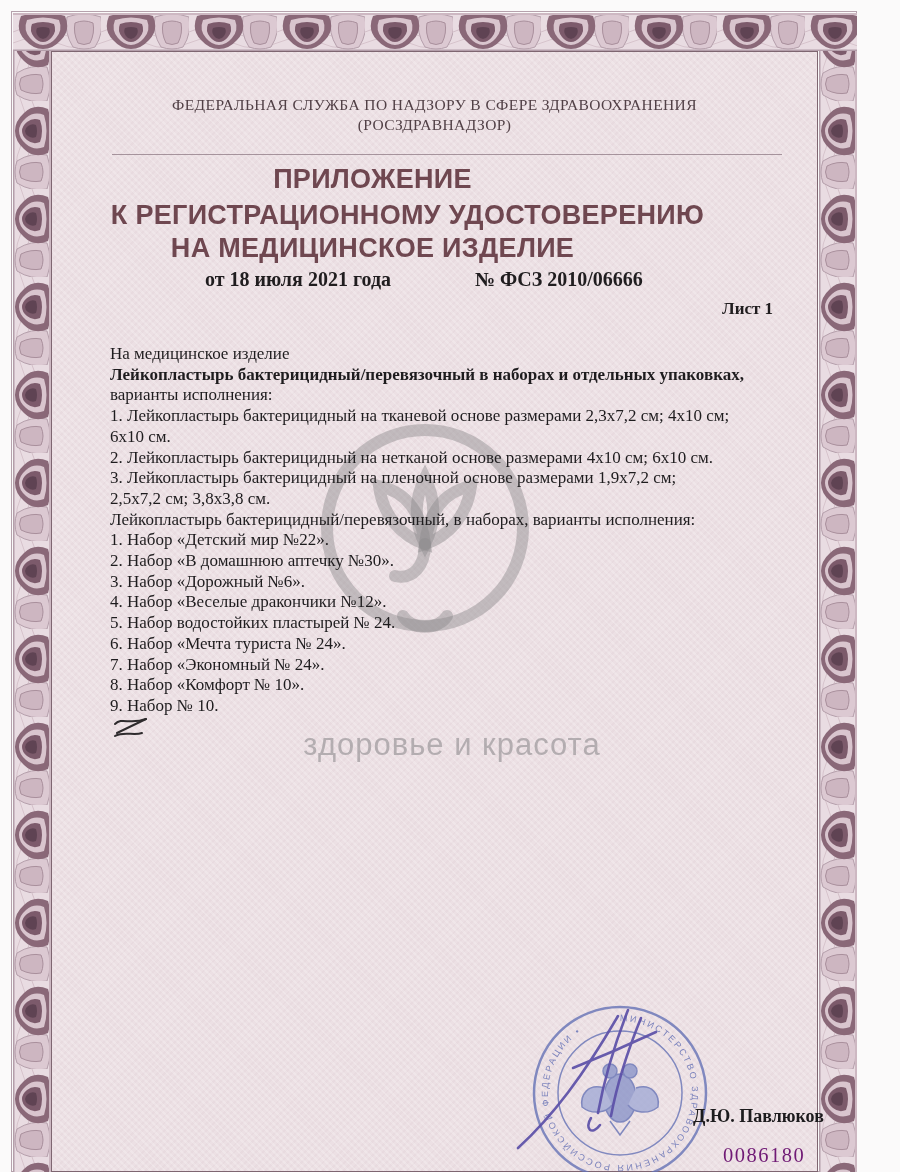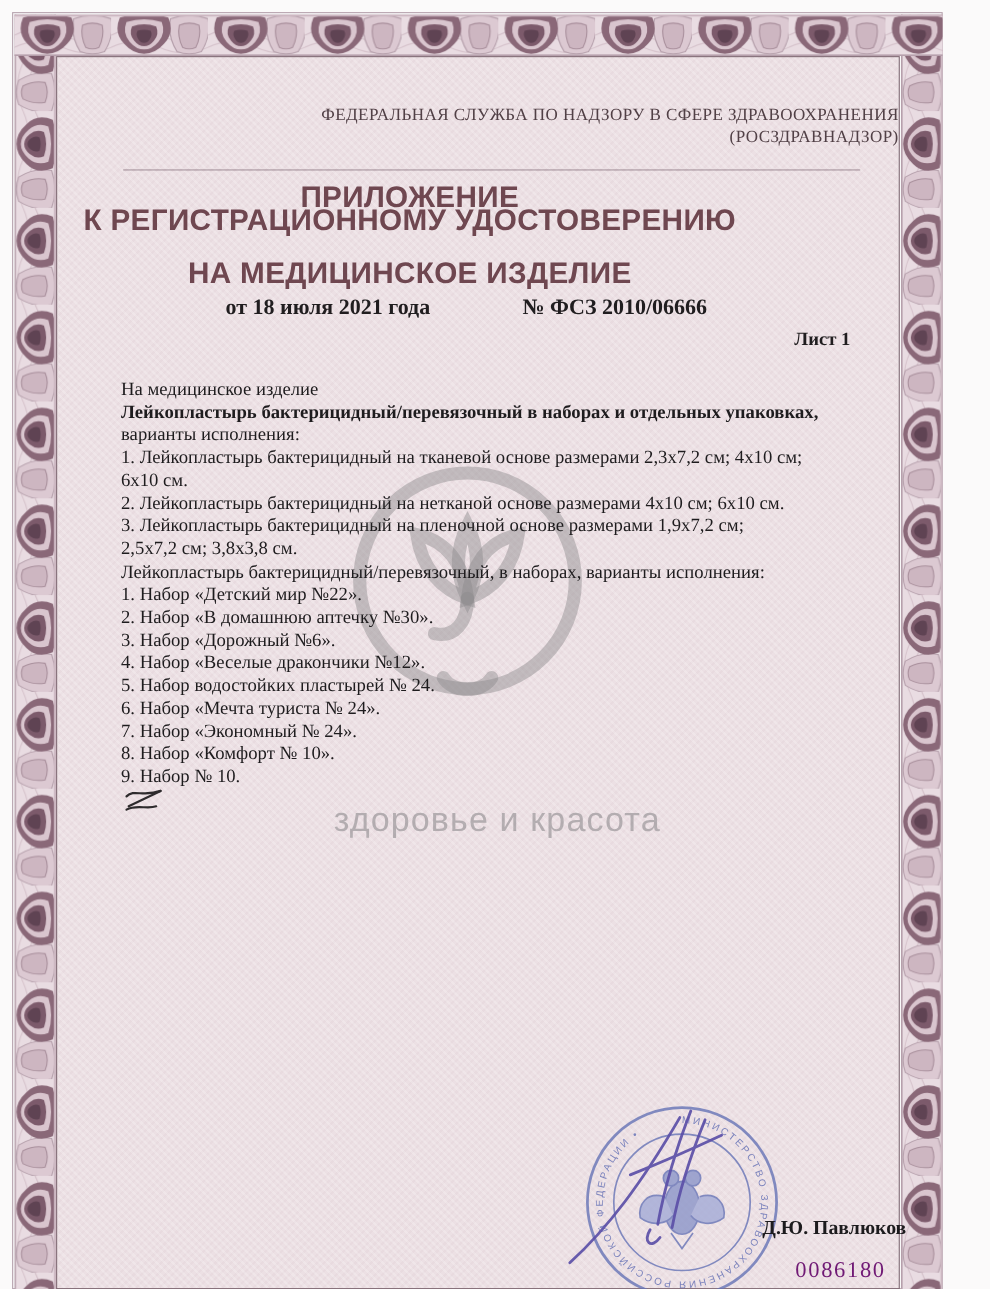--- a/index.html
+++ b/index.html
@@ -11,29 +11,29 @@
   .band-top{left:13px;top:13px;}
   .band-left{left:13px;top:13px;}
   .band-right{left:819px;top:13px;}
   .inner-frame{position:absolute;left:51px;top:51px;width:767px;height:1121px;
         border:1px solid #7e6671;box-sizing:border-box;}
   .content-bg{position:absolute;left:52px;top:52px;width:765px;height:1120px;
         background:#ece0e4;
         background-image:
           repeating-linear-gradient(45deg, rgba(255,255,255,.20) 0 2px, rgba(255,255,255,0) 2px 5px),
           repeating-linear-gradient(-45deg, rgba(166,124,140,.05) 0 2px, rgba(166,124,140,0) 2px 5px);}
-  .hdr{position:absolute;left:52px;width:765px;text-align:right;color:#514046;
+  .hdr{position:absolute;left:52px;width:765px;text-align:center;color:#514046;
         font-size:15.5px;letter-spacing:.4px;}
   .hdr1{top:96px;}
   .hdr2{top:116px;}
   .hr-line{position:absolute;left:112px;top:154px;width:670px;height:1px;background:#93808a;opacity:.8;}
   .title{position:absolute;left:52px;width:641px;text-align:center;color:#6f4750;
         font-family:"Liberation Sans", sans-serif;font-weight:700;font-size:27px;letter-spacing:.3px;}
   .title1{top:164px;}
-  .title2{top:185px;}
+  .title2{top:200px;padding-left:35px;}
   .title3{top:233px;}
   .dateline{position:absolute;top:268px;font-weight:700;font-size:20px;color:#201d1f;white-space:nowrap;}
   .date-left{left:205px;}
   .date-num{left:475px;}
   .sheet{position:absolute;top:299px;left:722px;font-weight:700;font-size:17px;color:#201d1f;}
   .body-block{position:absolute;left:110px;top:344px;width:690px;font-size:17px;
         line-height:20.7px;color:#1e1c1e;}
   .body-block div{white-space:nowrap;}
   .body-block .bold{font-weight:700;}
   .wm{position:absolute;pointer-events:none;}

